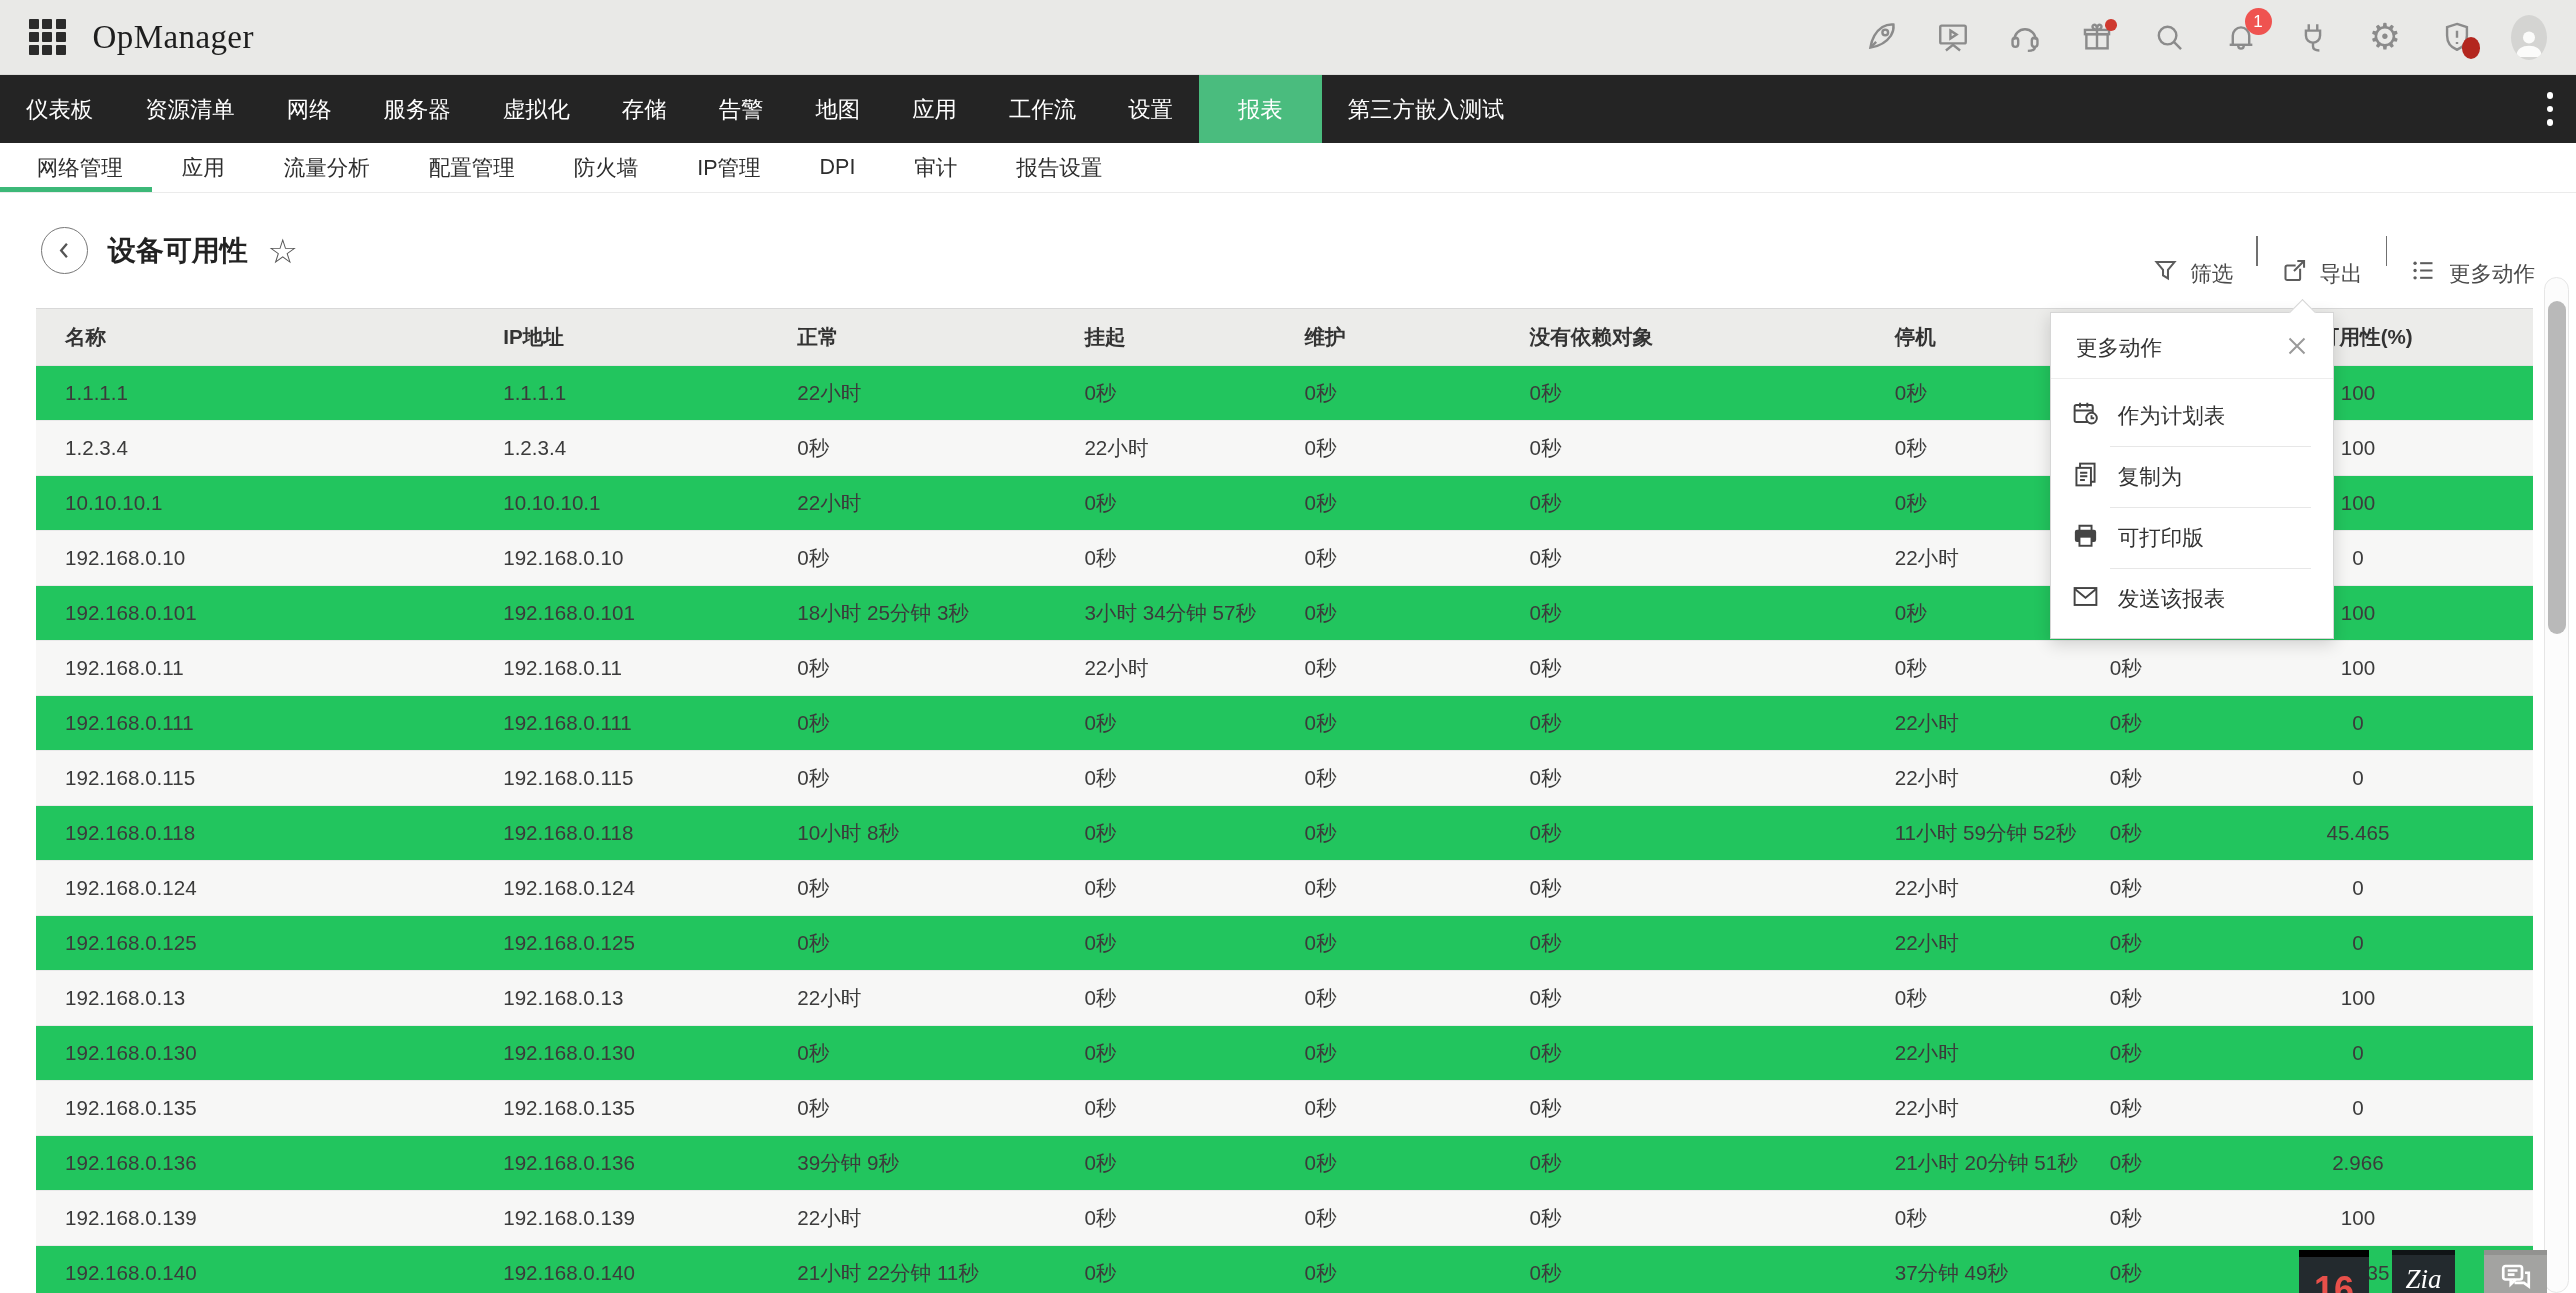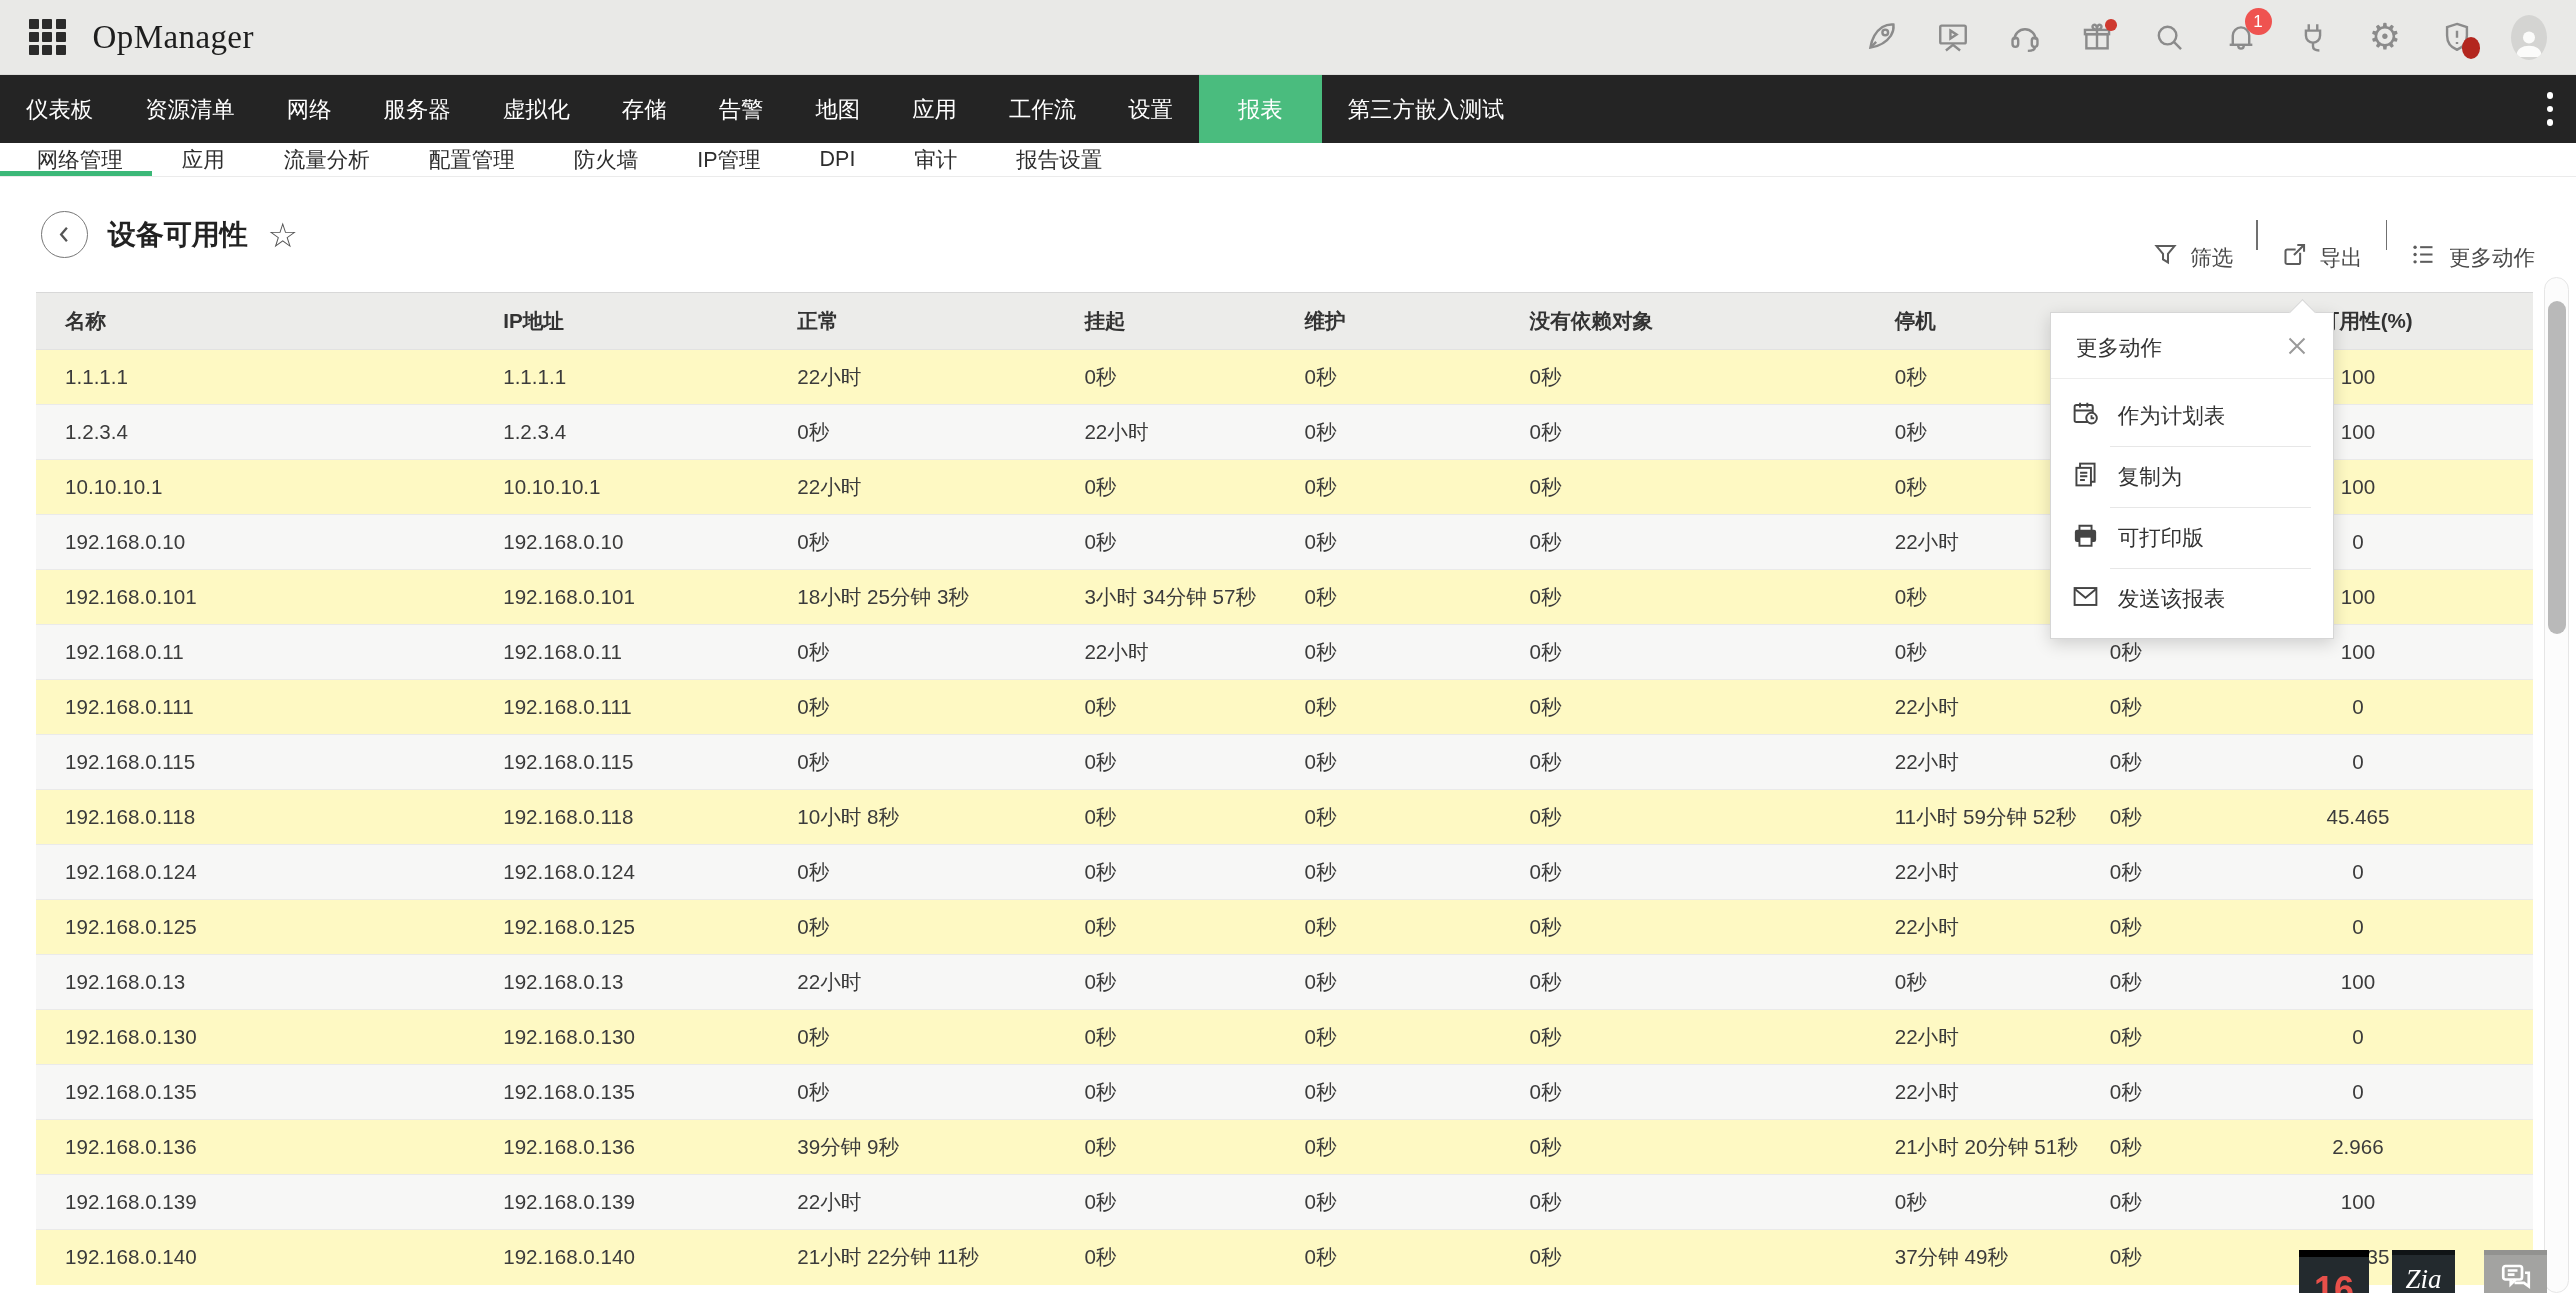--- a/index.html
+++ b/index.html
@@ -25,42 +25,42 @@
   .avatar { width:45px; height:45px; border-radius:50%; background:#d4d4d2; display:flex; align-items:flex-end; justify-content:center; overflow:hidden; cursor:pointer; }
 
   
   .mainnav { height:68px; background:#242424; display:flex; align-items:stretch; color:#fff; }
   .mainnav-item { padding:0 26px; display:flex; align-items:center; font-size:22.4px; cursor:pointer; white-space:nowrap; }
   .mainnav-item.active { background:#4abc7e; padding:0 39px; }
   .nav-kebab { margin-left:auto; display:flex; flex-direction:column; justify-content:center; gap:7.2px; padding:0 23px; cursor:pointer; }
   .nav-kebab i { width:6.3px; height:6.3px; border-radius:50%; background:#fff; }
 
   
-  .subnav { height:34px; display:flex; align-items:stretch; border-bottom:0.9px solid #ebebeb; padding-left:7.2px; background:#fff; }
+  .subnav { height:50px; display:flex; align-items:stretch; border-bottom:0.9px solid #ebebeb; padding-left:7.2px; background:#fff; }
   .subnav-item { padding:0 29.5px; display:flex; align-items:center; font-size:21.5px; color:#2d2d2d; cursor:pointer; position:relative; white-space:nowrap; }
   .subnav-item.active::after { content:""; position:absolute; left:-7.2px; right:0; bottom:0; height:5.4px; background:#3cb878; }
 
   
   .title-row { height:115px; display:flex; align-items:center; padding:0 41px; }
   .back-btn { width:47px; height:47px; border-radius:50%; border:1.8px solid #777; display:flex; align-items:center; justify-content:center; cursor:pointer; }
   .back-btn svg { stroke:#555; fill:none; stroke-width:2.4; }
   .page-title { font-size:28px; font-weight:bold; color:#222; margin-left:19.7px; }
   .fav-star { font-size:34px; color:#555; margin-left:19.7px; cursor:pointer; line-height:1; }
   .toolbar { margin-left:auto; display:flex; align-items:center; gap:23px; font-size:21.5px; color:#4a4a4a; }
   .tool-btn { display:flex; align-items:center; gap:11.6px; cursor:pointer;margin-top:45px; }
   .tool-btn svg { stroke:#5c5c5c; fill:none; stroke-width:1.8; }
   .tool-sep { width:1.8px; height:30px; background:#333; opacity:.7; }
 
   
   .table-wrap { padding:0 43px 0 36px; }
   table.report { width:2497px; border-collapse:collapse; table-layout:fixed; border-top:0.9px solid #d8d8d8; }
   table.report th { background:#ececea; height:57px; font-size:20.6px; font-weight:bold; color:#333;
     text-align:left; padding-left:29px; border-bottom:0.9px solid #e2e2e2; white-space:nowrap; overflow:hidden; }
   table.report td { height:55px; font-size:20.6px; color:#3b3b3b; padding-left:29px; white-space:nowrap; overflow:hidden; }
-  table.report tbody tr { border-top:0.9px solid #eaeaea; background:#fef9c3; }
+  table.report tbody tr { border-top:0.9px solid #eaeaea; background:#22c55e; }
   table.report tbody tr:first-child { border-top:none; }
   table.report tbody tr:nth-child(even) { background:#f7f7f6; }
   td.avail, th.avail-h { padding-left:0; text-align:center; padding-right:136px; }
   th.avail-h { text-align:left; padding-left:31px; padding-right:0; }
 
   
   .popup { position:absolute; left:2050px; top:312px; width:284px; background:#fff;
     border:0.9px solid #d6d6d6; box-shadow:0 5.4px 16px rgba(0,0,0,.16); z-index:30; }
   .popup::before { content:""; position:absolute; top:-9.8px; left:242px; width:18px; height:18px; background:#fff;
     border-left:0.9px solid #d6d6d6; border-top:0.9px solid #d6d6d6; transform:rotate(45deg); }

